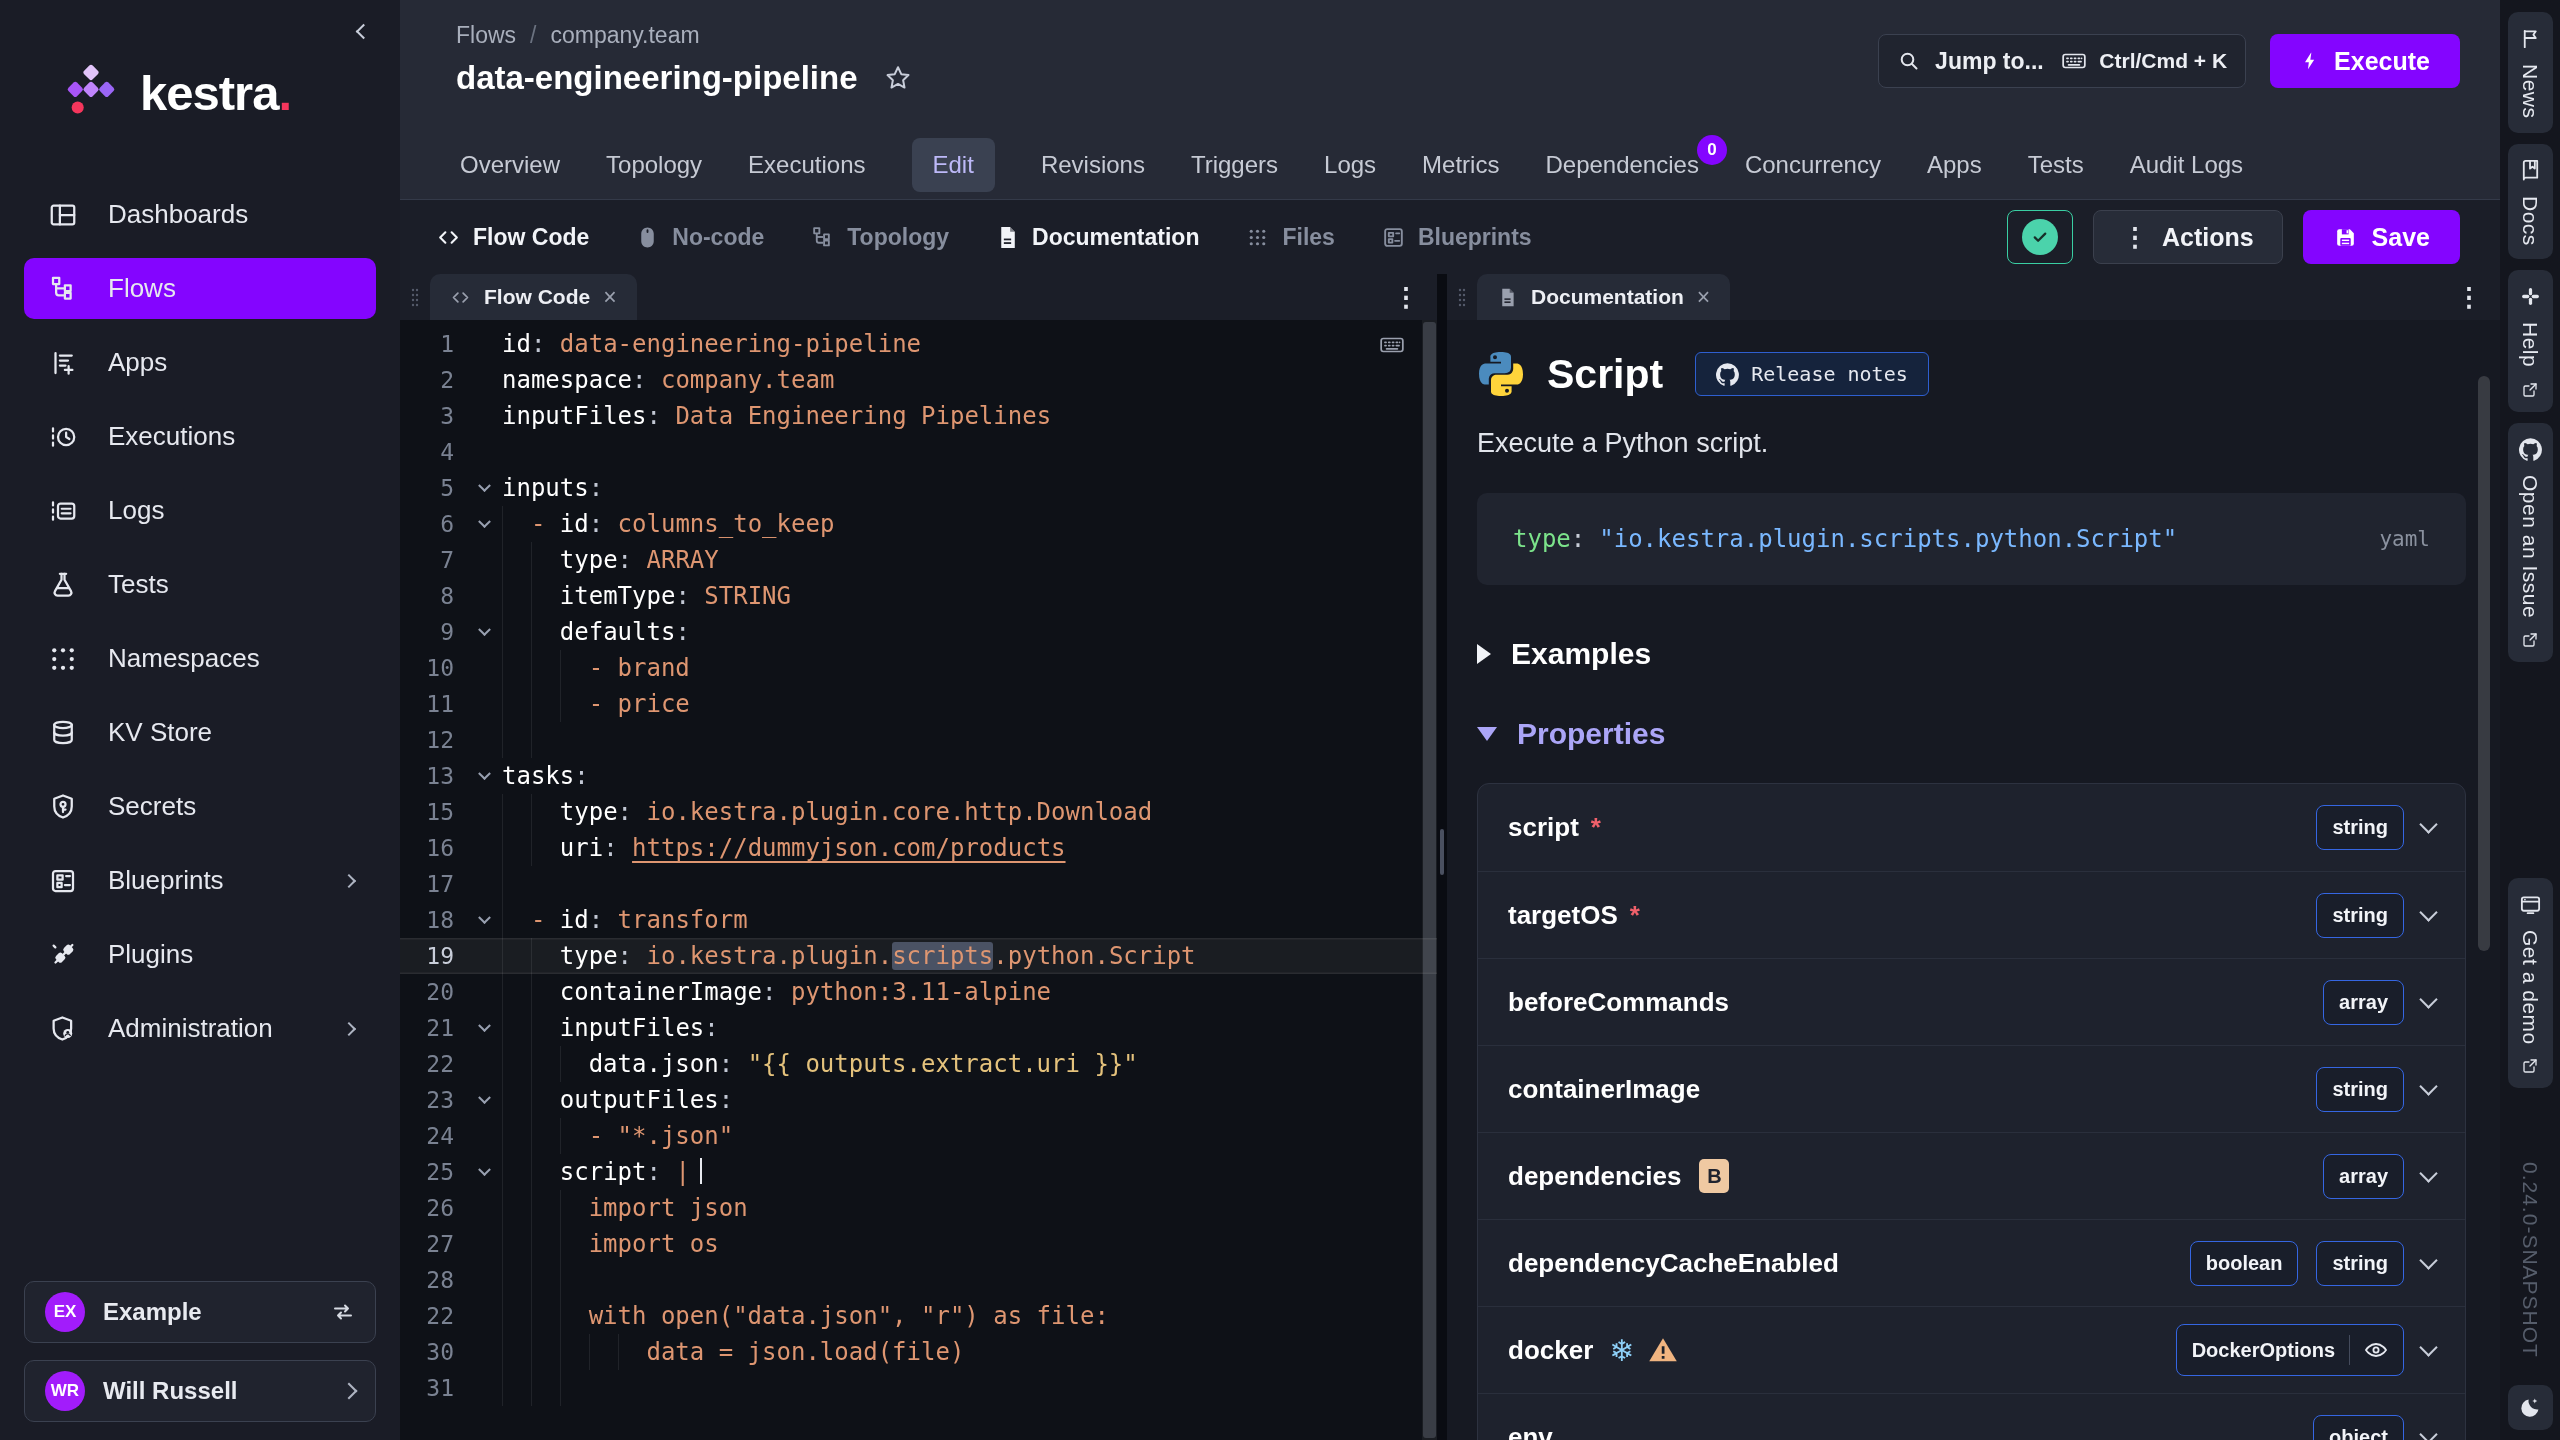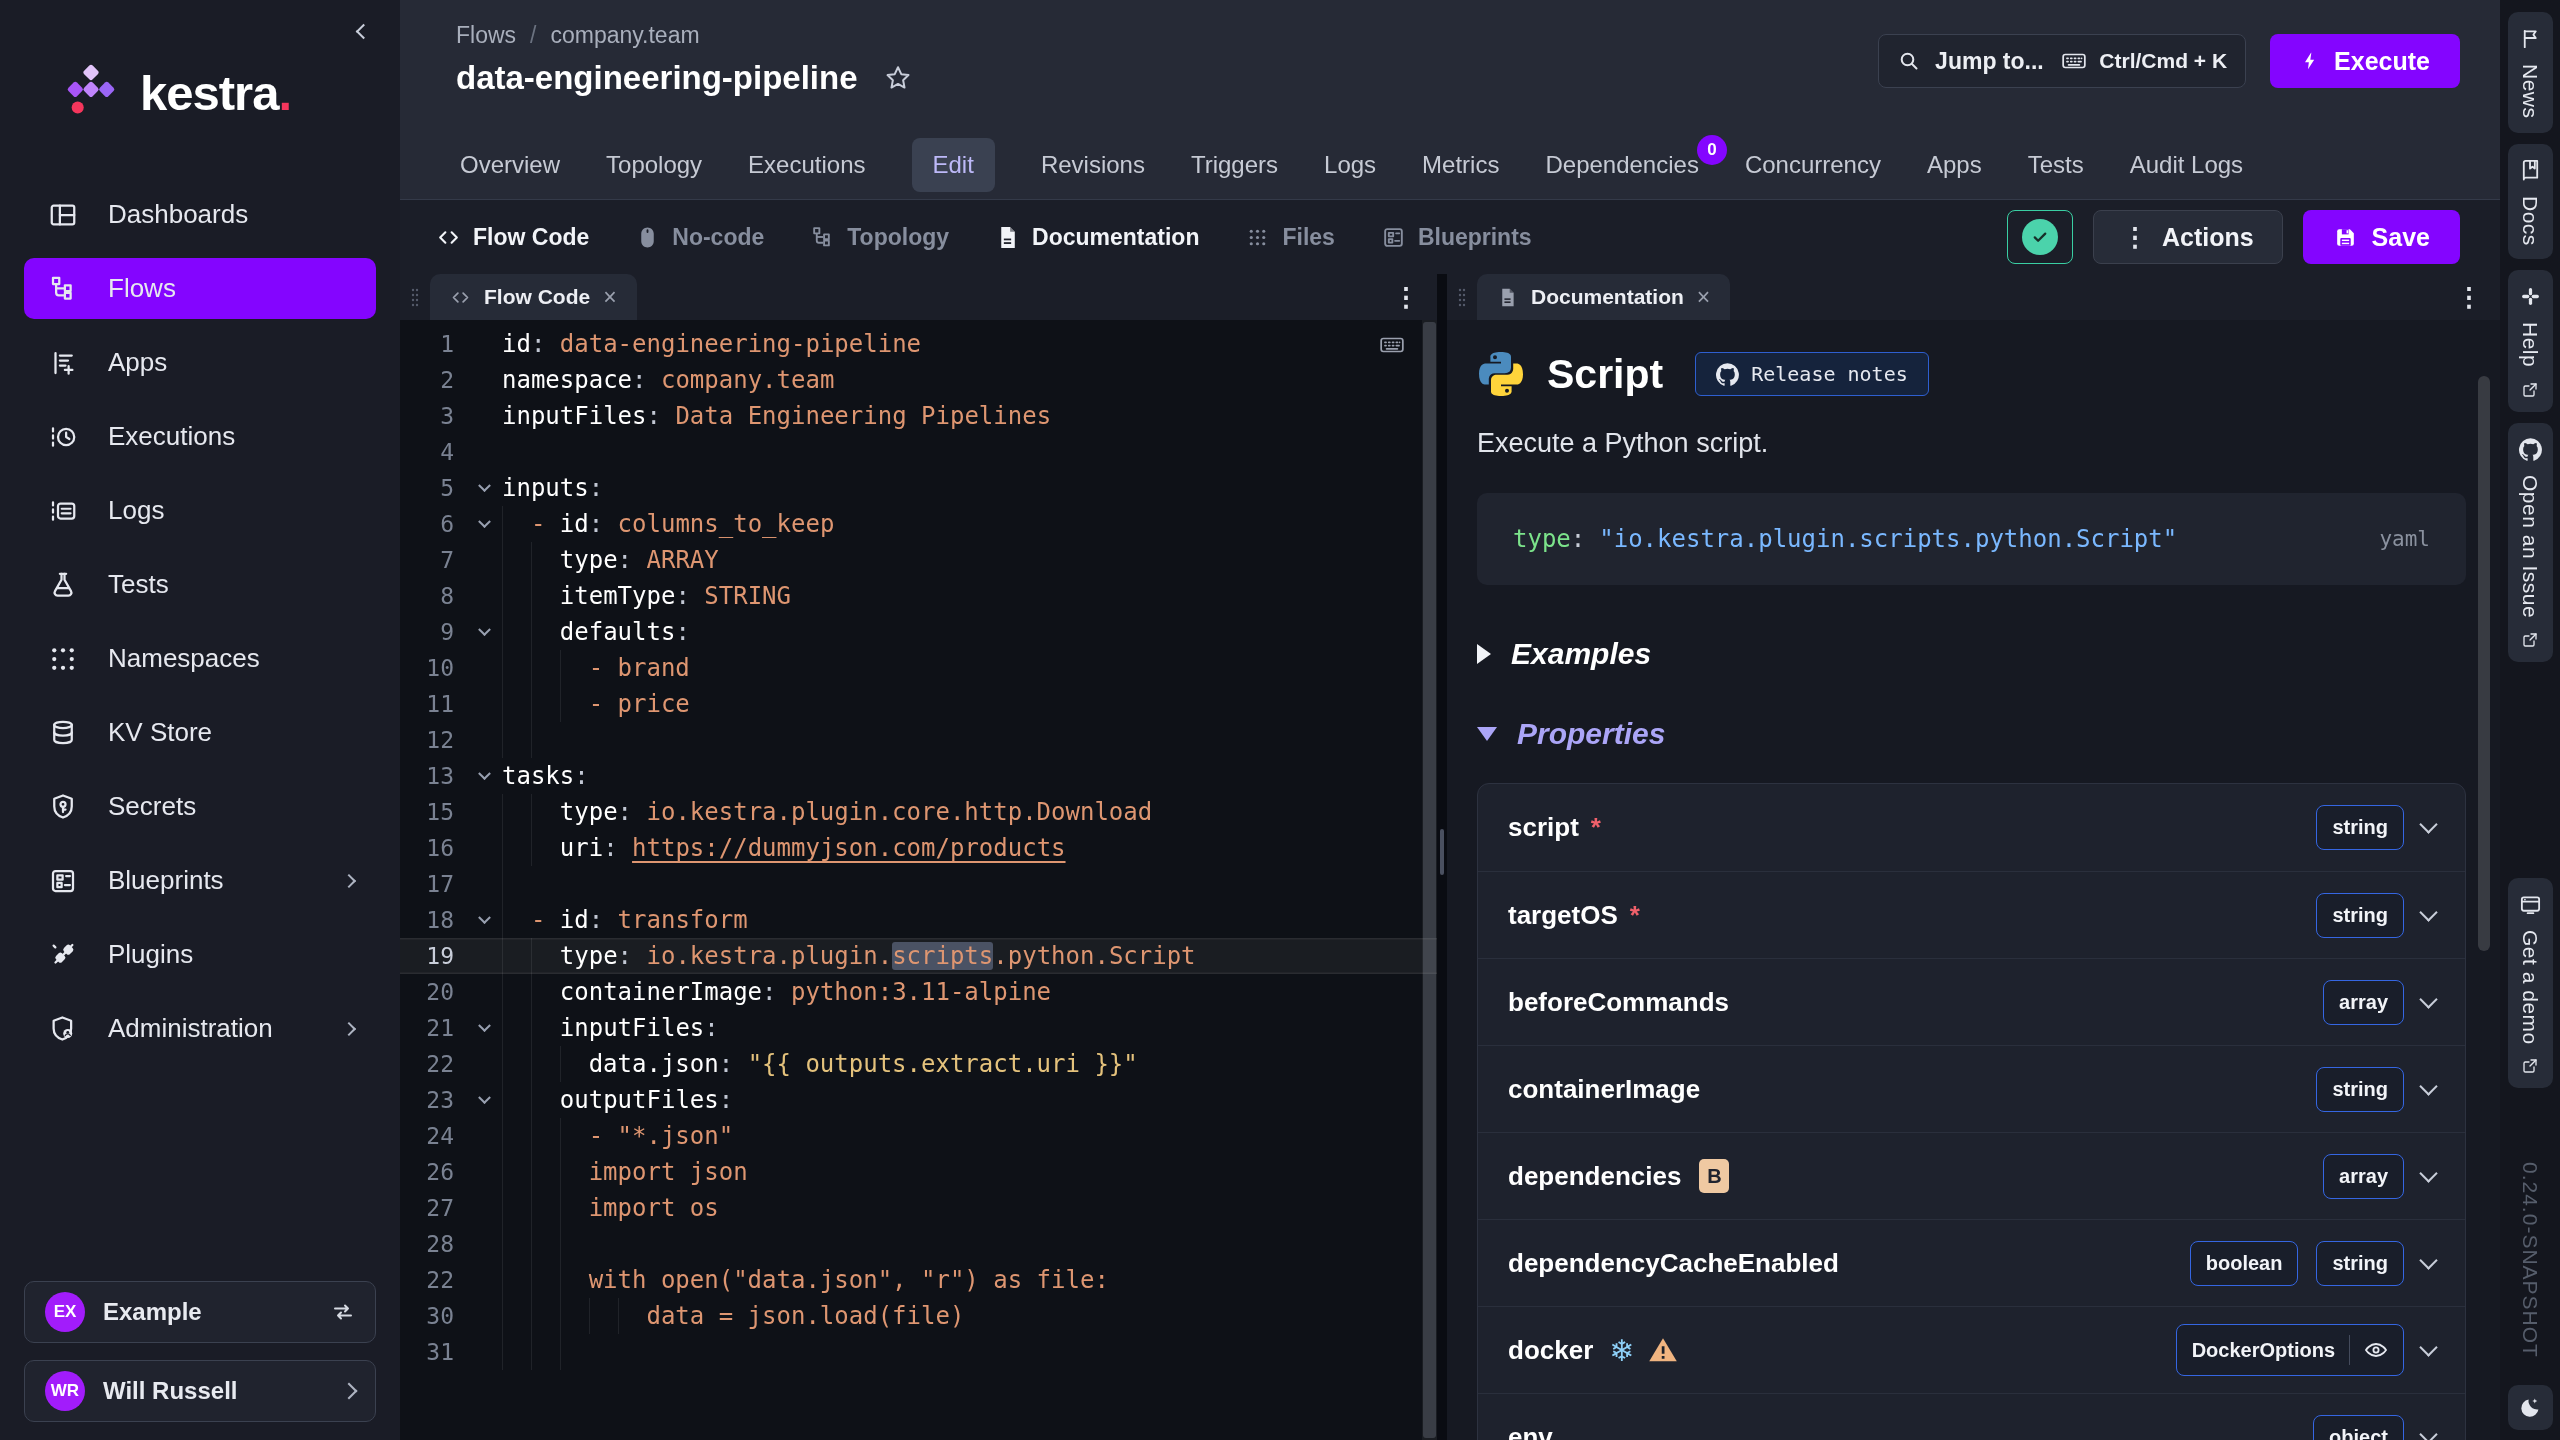--- a/index.html
+++ b/index.html
@@ -105,21 +105,21 @@
   .doc-head .py { width:48px; height:48px; }
   .doc-title { font-size:41px; font-weight:800; color:#FFFFFF; }
   .btn-release { margin-left:10px; height:44px; padding:0 20px; border:1px solid #2E5FD0; background:#15233C; border-radius:6px; display:flex; align-items:center; gap:12px; cursor:pointer;
     font-family:"DejaVu Sans Mono", monospace; font-size:20px; color:#E6E9F0;justify-content:center; }
   .btn-release .ic { width:23px; height:23px; color:#E6E9F0; }
   .doc-desc { margin-top:30px; font-size:27px; color:#E2E5EC; }
   .snippet { margin-top:34px; height:92px; background:#20242F; border-radius:10px; display:flex; align-items:center; padding:0 36px;
     font-family:"DejaVu Sans Mono", monospace; font-size:24px; }
   .snippet .sk { color:#7CE38B; } .snippet .sp { color:#C8CDD8; } .snippet .sv { color:#7AB8FF; margin-left:14px; }
   .snippet .slang { margin-left:auto; color:#8A919F; font-size:21px; }
-  .sect { display:flex; align-items:center; gap:20px; margin-top:52px; cursor:pointer;font-style:italic; }
+  .sect { display:flex; align-items:center; gap:20px; margin-top:52px; cursor:pointer; }
   .tri-r { width:0; height:0; border-top:10px solid transparent; border-bottom:10px solid transparent; border-left:14px solid #F2F4F8; }
   .tri-d { width:0; height:0; border-left:10px solid transparent; border-right:10px solid transparent; border-top:14px solid #ABA5F7; }
   .sect-label { font-size:30px; font-weight:800; color:#FFFFFF; }
   .sect.props { margin-top:46px; }
   .sect.props .sect-label { color:#ABA5F7; }
   .prop-card { margin-top:32px; border:1px solid #2D3240; border-radius:12px; background:#1E222D; overflow:hidden; }
   .prop-row { height:87px; display:flex; align-items:center; padding:0 30px; border-top:1px solid #2A2F3C; }
   .prop-row:first-child { border-top:none; }
   .prop-name { font-size:26px; font-weight:700; color:#FFFFFF; }
   .req { color:#F0616B; font-size:26px; font-weight:700; margin-left:12px; }
@@ -748,20 +748,27 @@
               <span class="ln">23</span>
               <span class="fold">
                 <span class="fchev"></span>
               </span>
               <span class="ct"><span class="ig"></span><span class="ig"></span><span class="k">outputFiles</span><span class="p">:</span></span>
             </div>
             <div class="cl">
               <span class="ln">24</span>
               <span class="fold"></span>
               <span class="ct"><span class="ig"></span><span class="ig"></span><span class="ig"></span><span class="v">- "*.json"</span></span>
+            </div>
+            <div class="cl">
+              <span class="ln">25</span>
+              <span class="fold">
+                <span class="fchev"></span>
+              </span>
+              <span class="ct"><span class="ig"></span><span class="ig"></span><span class="k">script</span><span class="p">:</span><span class="v"> |</span><span class="caret"></span></span>
             </div>
             <div class="cl">
               <span class="ln">26</span>
               <span class="fold"></span>
               <span class="ct"><span class="ig"></span><span class="ig"></span><span class="ig"></span><span class="v">import json</span></span>
             </div>
             <div class="cl">
               <span class="ln">27</span>
               <span class="fold"></span>
               <span class="ct"><span class="ig"></span><span class="ig"></span><span class="ig"></span><span class="v">import os</span></span>

